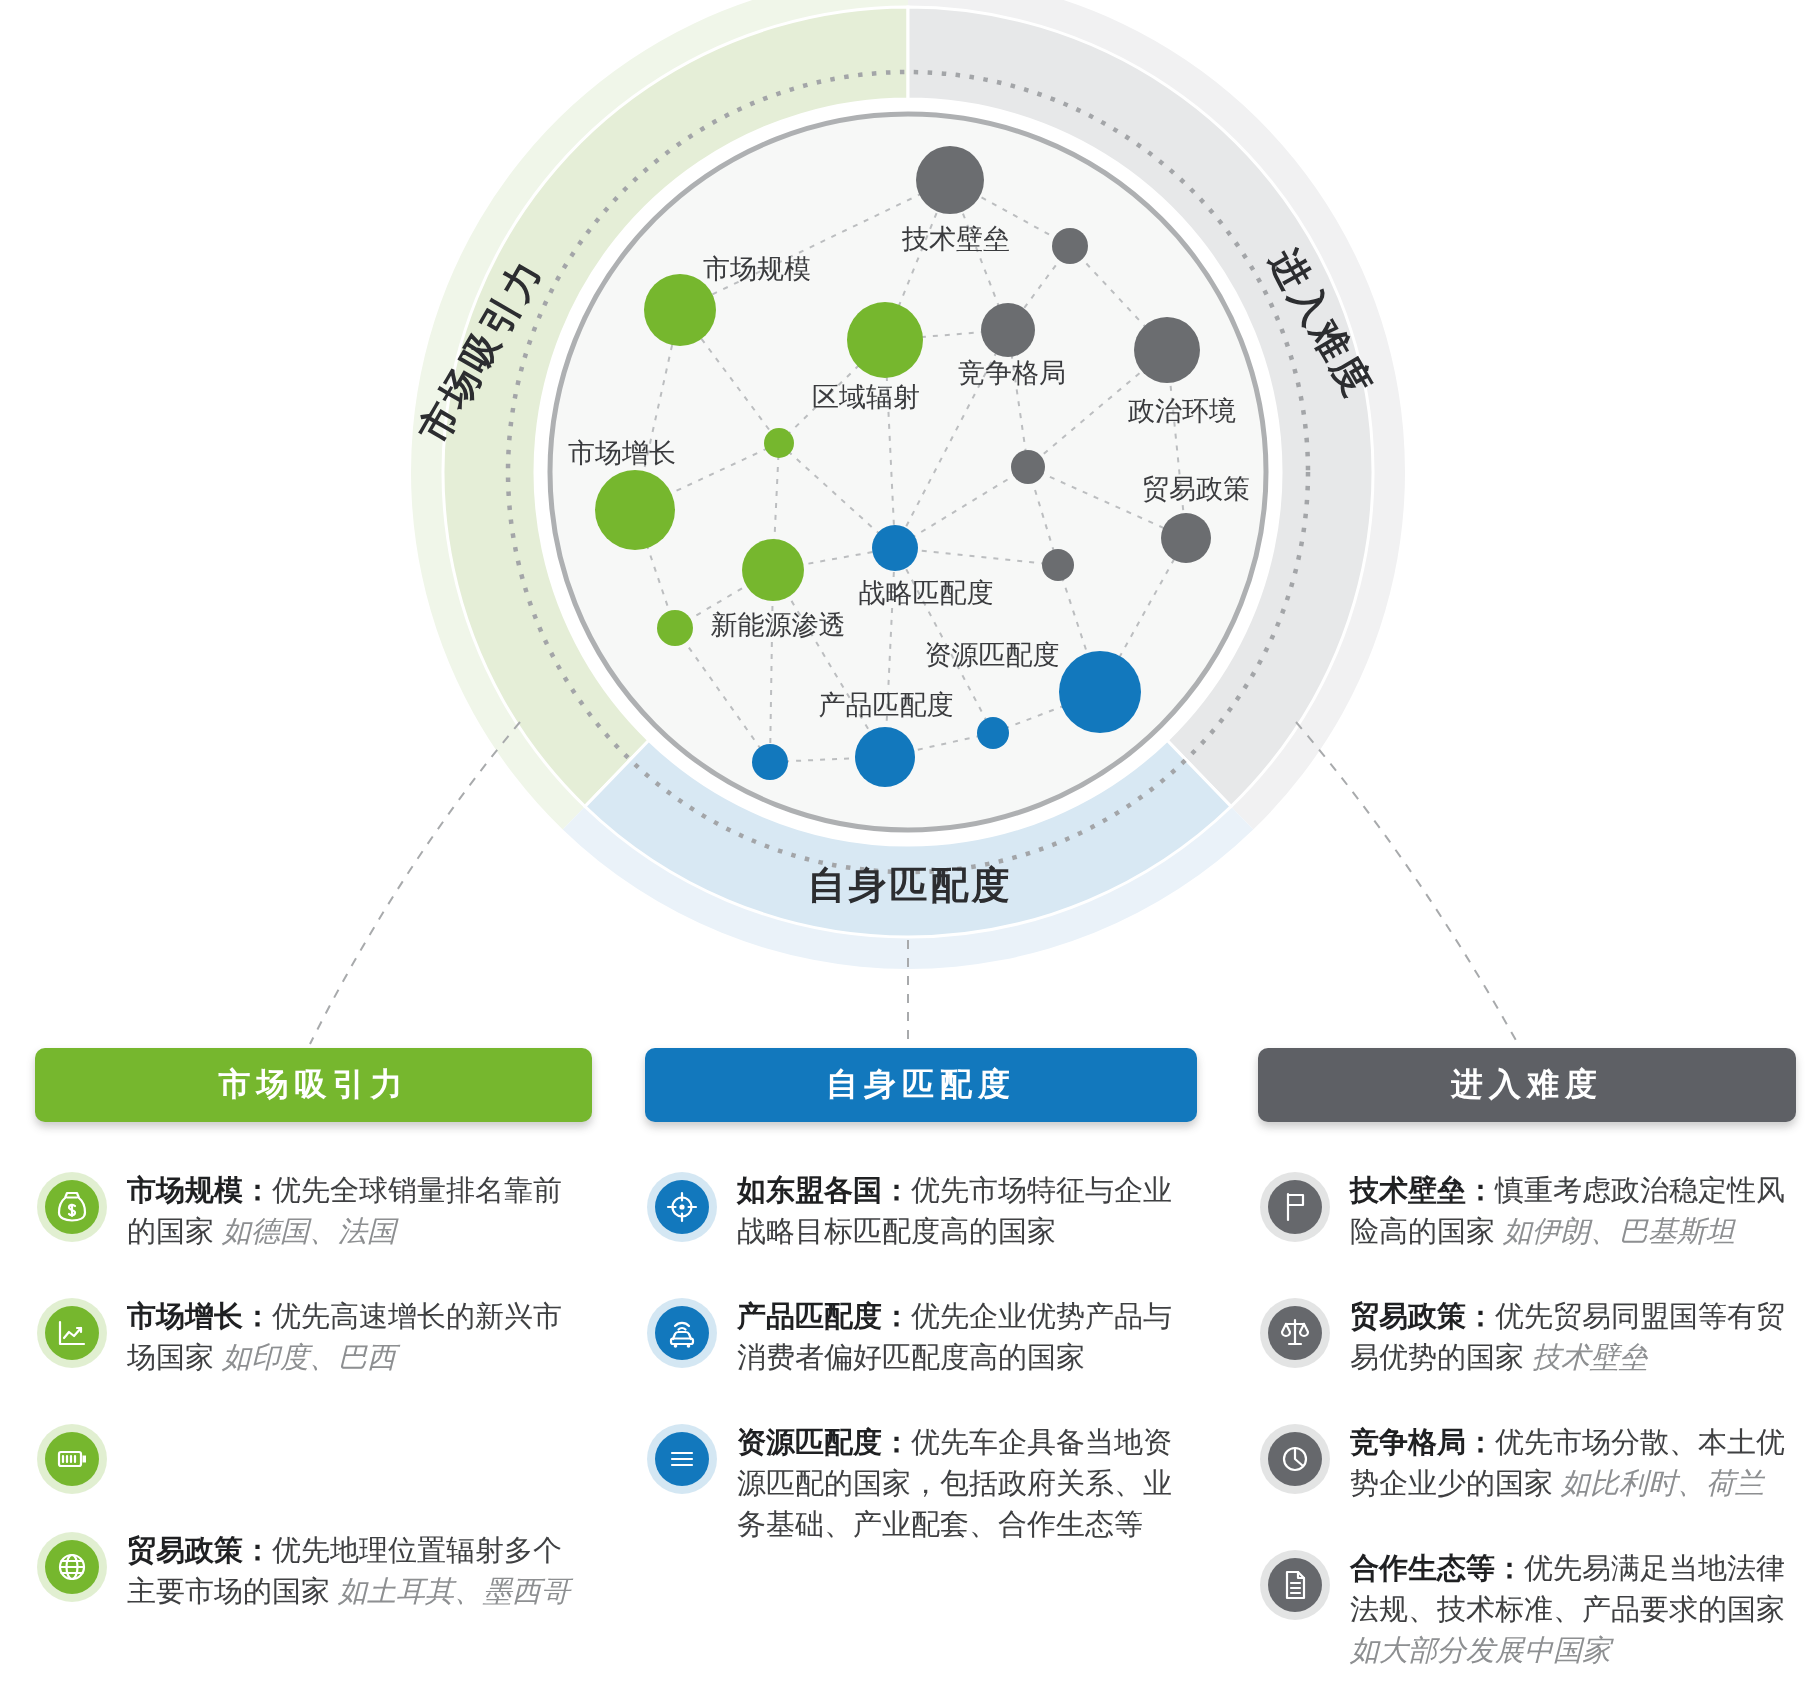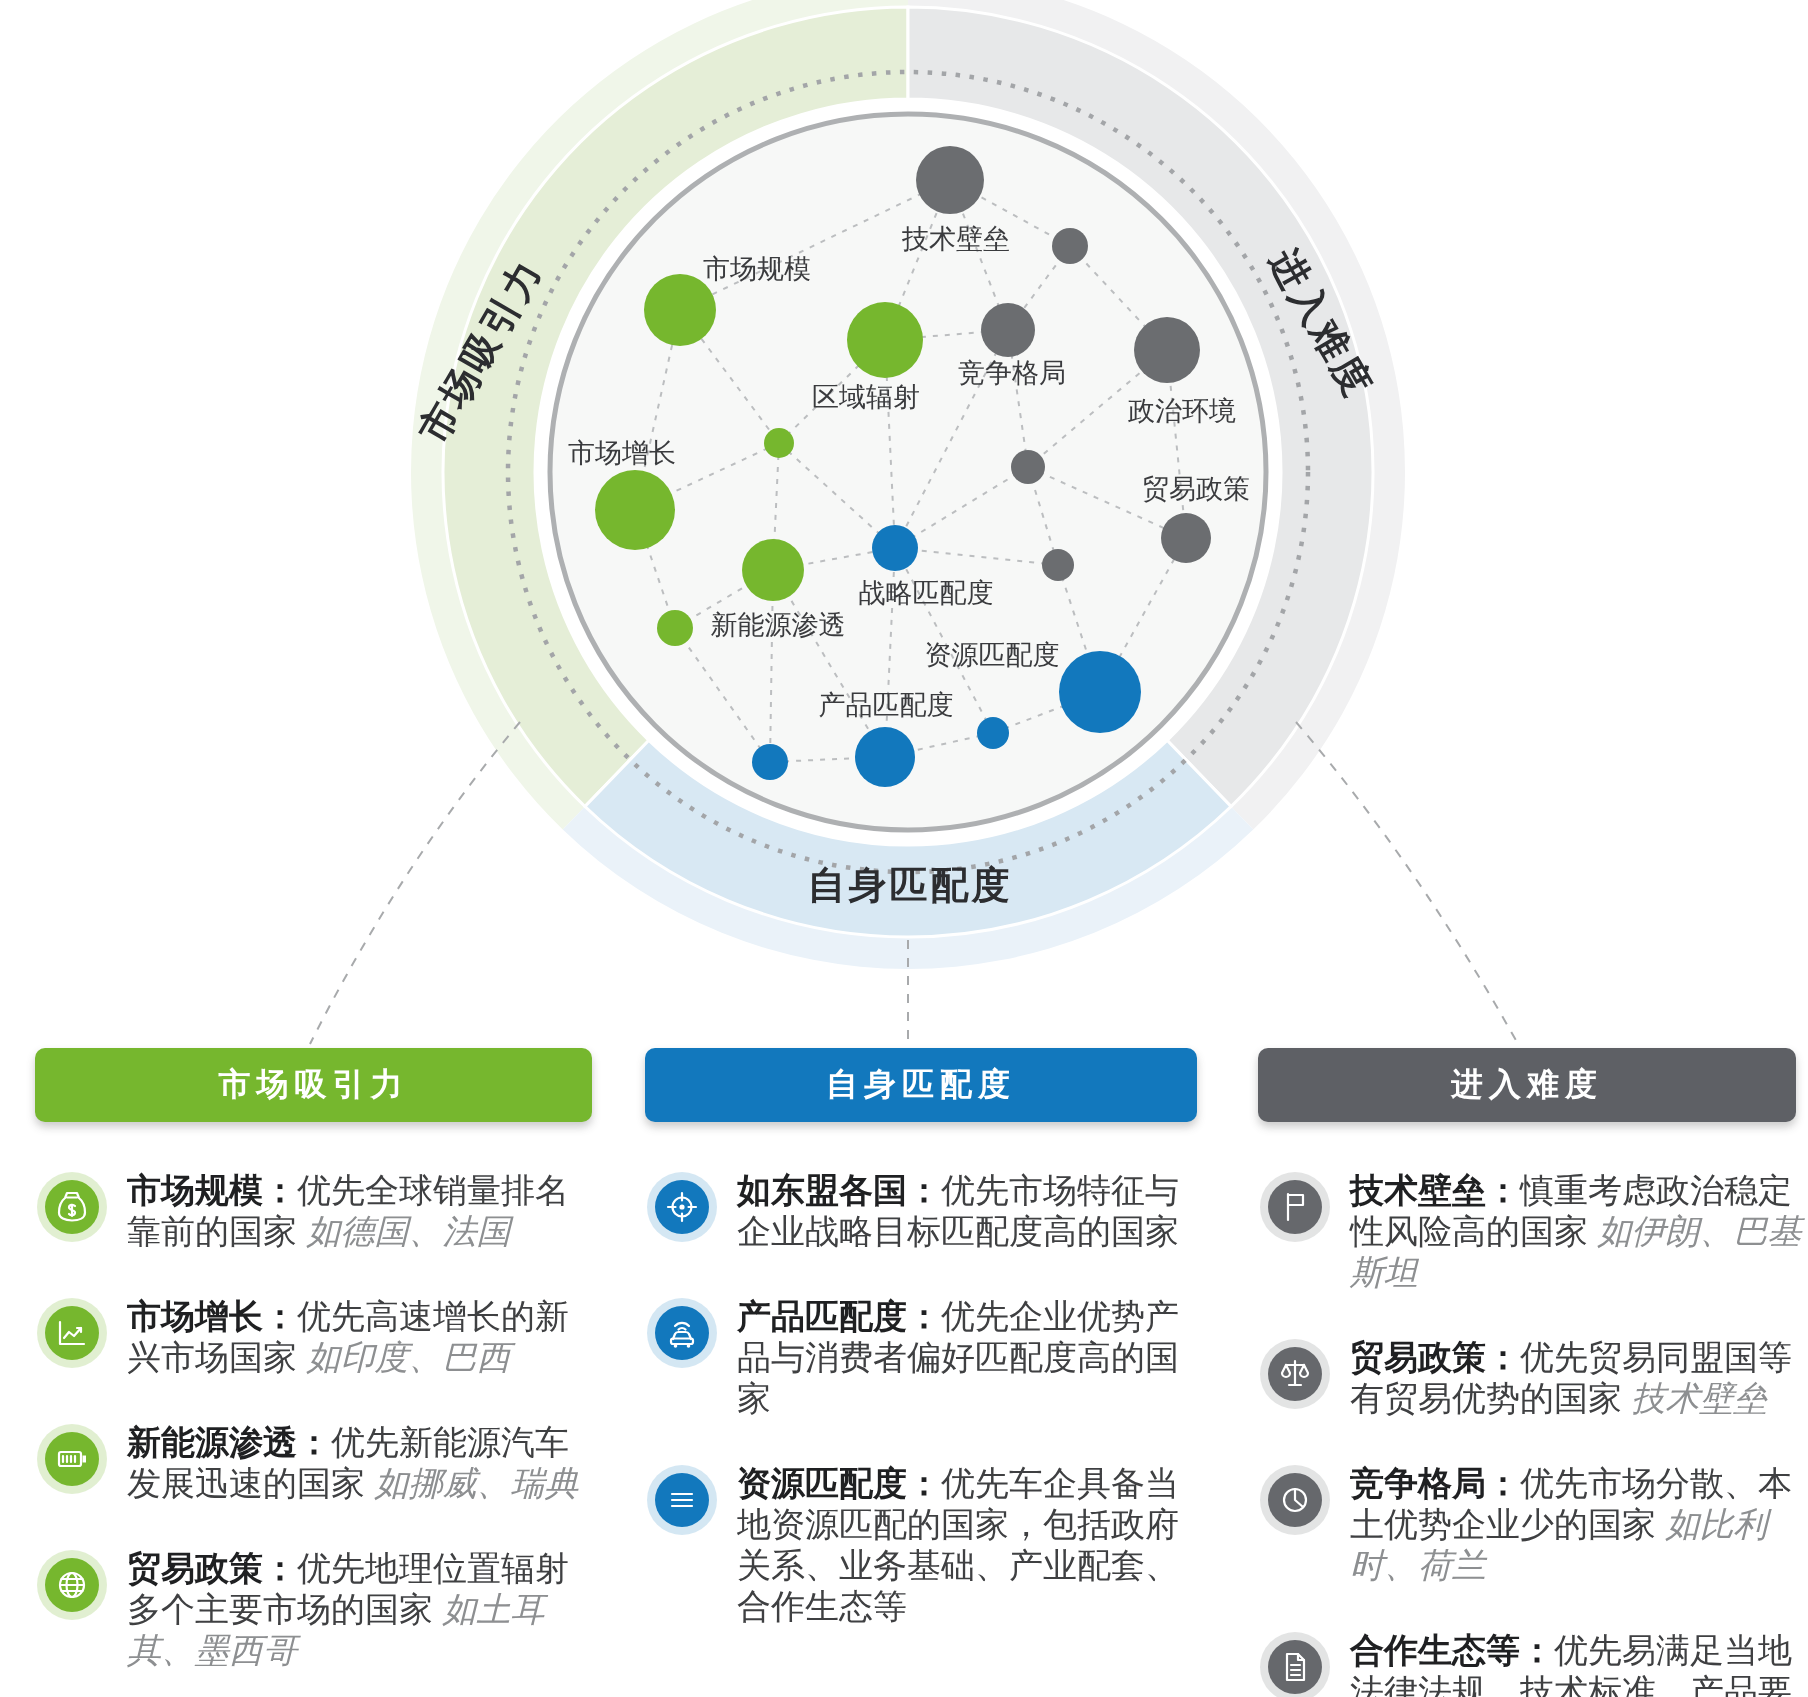--- a/index.html
+++ b/index.html
@@ -23,21 +23,21 @@
   .legend-item{display:flex;align-items:flex-start;margin-bottom:44px;}
   .icon-circle{flex:0 0 auto;width:54px;height:54px;border-radius:50%;display:flex;
                align-items:center;justify-content:center;margin:10px 0 0 10px;}
   .col-green .icon-circle{background:#76b72e;box-shadow:0 0 0 8px rgba(118,183,46,.22);}
   .col-blue  .icon-circle{background:#1278bd;box-shadow:0 0 0 8px rgba(18,120,189,.18);}
   .col-gray  .icon-circle{background:#66686c;box-shadow:0 0 0 8px rgba(102,104,108,.18);}
   .icon-circle svg{width:32px;height:32px;}
   .icon-circle svg *{stroke:#fff;fill:none;stroke-width:2.2;stroke-linecap:round;stroke-linejoin:round;}
   .icon-circle svg .fill{fill:#fff;stroke:none;}
 
-  .item-text{width:462px;margin-left:28px;font-size:34px;line-height:41px;color:#3f4042;}
+  .item-text{width:462px;margin-left:28px;font-size:29px;line-height:41px;color:#3f4042;}
   .t-title{font-weight:bold;color:#1f2022;}
   .t-example{color:#8d8f91;font-style:italic;}
 </style>
 </head>
 <body>
 
 <div id="stage">
 
   <svg id="network-svg" width="1808" height="1050" viewBox="0 0 1808 1050">
       <path d="M562.7547898818783,829.5118807683095 A497,497 0 0 1 907.9999999999999,-25 L907.9999999999999,7 A465,465 0 0 0 584.9838577365663,806.4930071574727 Z" fill="#f0f6e9"></path>
@@ -146,21 +146,20 @@
       <div class="item-text"><span class="t-title">市场增长：</span><span class="t-desc">优先高速增长的新兴市场国家 </span><span class="t-example">如印度、巴西</span></div>
     </div>
     <div class="legend-item">
       <span class="icon-circle">
         <svg viewBox="-16 -16 32 32">
             <rect x="-13" y="-7" width="22" height="14" rx="2"></rect>
             <path class="fill" d="M10.5,-3.5 h3.5 v7 h-3.5 z"></path>
             <path d="M-9,-3 V3 M-5,-3 V3 M-1,-3 V3 M3,-3 V3"></path>
           </svg>
       </span>
-      <div class="item-text"><span class="t-title">新能源渗透：</span><span class="t-desc">优先新能源汽车发展迅速的国家 </span><span class="t-example">如挪威、瑞典</span></div>
     </div>
     <div class="legend-item">
       <span class="icon-circle">
         <svg viewBox="-16 -16 32 32">
             <circle r="12"></circle>
             <ellipse rx="5.5" ry="12"></ellipse>
             <path d="M-12,0 H12 M-10.5,-6 H10.5 M-10.5,6 H10.5"></path>
           </svg>
       </span>
       <div class="item-text"><span class="t-title">贸易政策：</span><span class="t-desc">优先地理位置辐射多个主要市场的国家 </span><span class="t-example">如土耳其、墨西哥</span></div>

